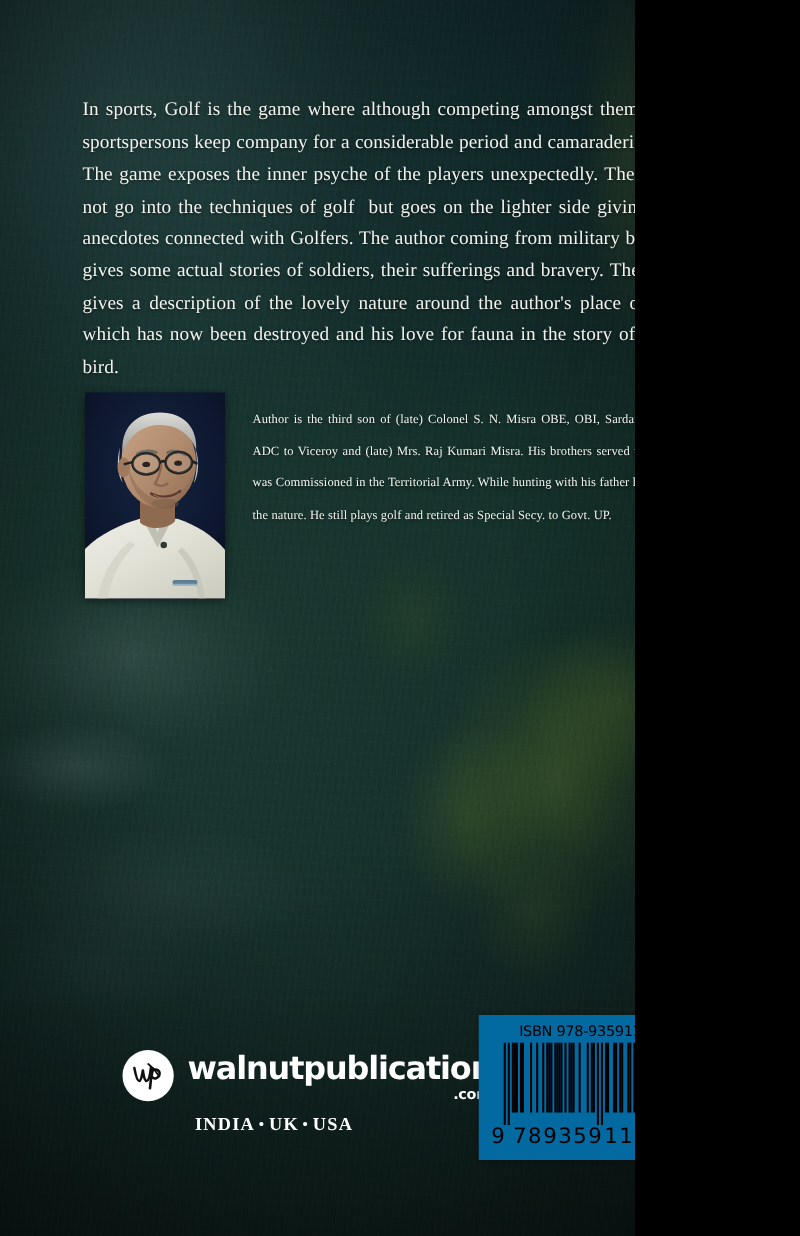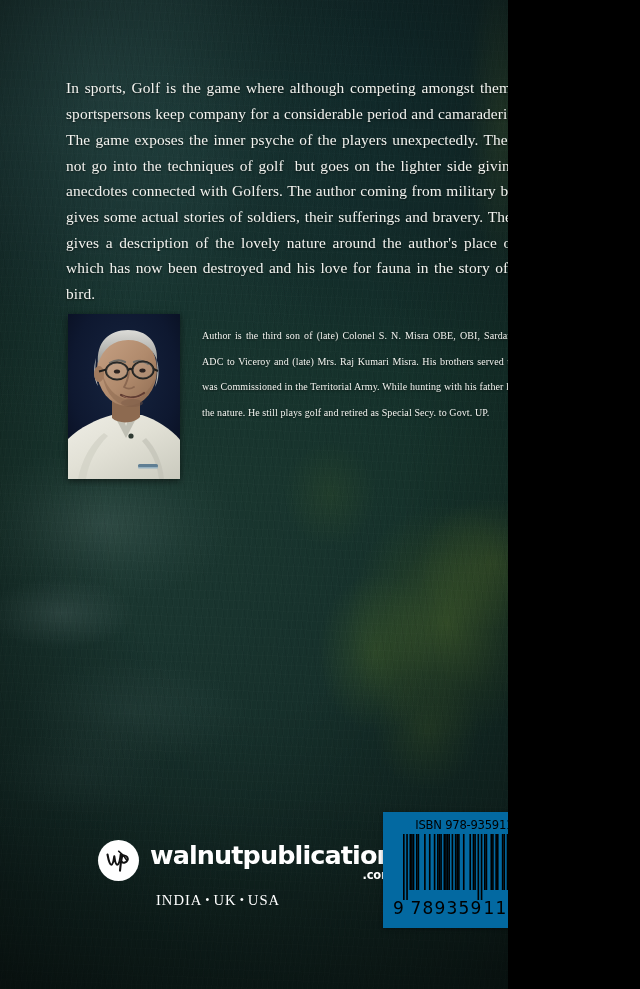--- a/index.html
+++ b/index.html
@@ -177,21 +177,21 @@
     font-weight: bold;
     font-size: 11.5px;
     letter-spacing: -0.2px;
     color: #ffffff;
     line-height: 1;
   }
   .pub-countries {
     margin-top: 11px;
     margin-left: 58px;
     font-family: "Liberation Serif", serif;
-    font-weight: normal;
+    font-weight: bold;
     font-size: 14.6px;
     letter-spacing: 1.0px;
     color: #ffffff;
     white-space: nowrap;
   }
   .pub-countries .sep {
     font-size: 12px;
     padding: 0 3px;
     vertical-align: 1px;
   }

